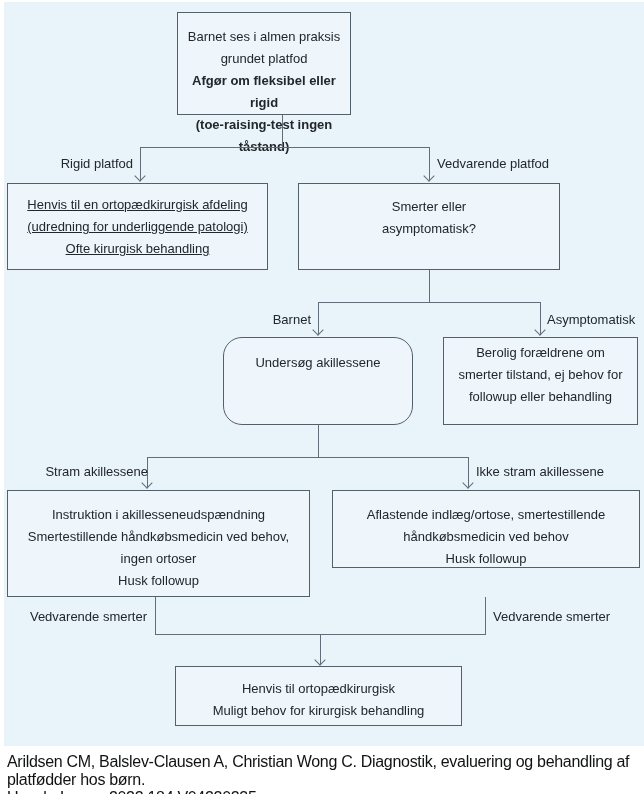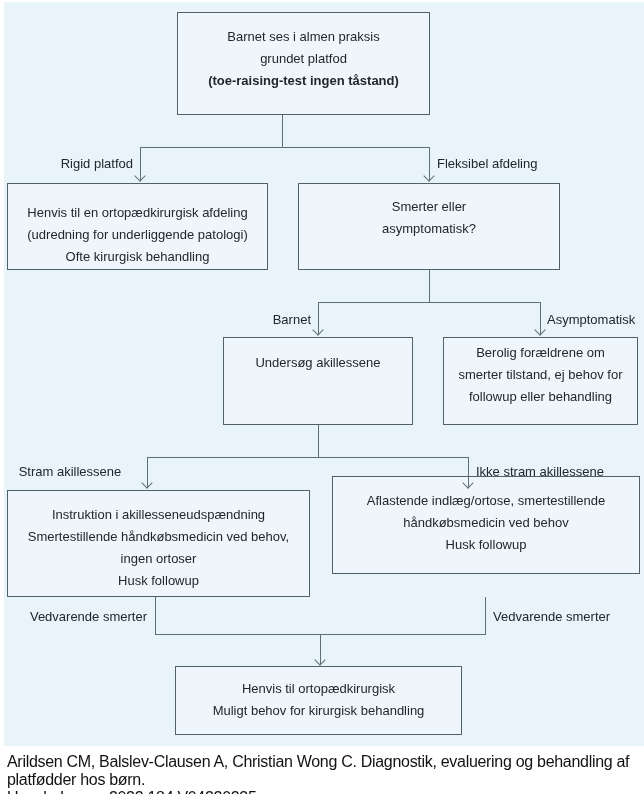--- a/index.html
+++ b/index.html
@@ -23,61 +23,62 @@
   .elabel.r{text-align:right;}
   .caption{position:absolute;left:7px;top:753px;width:632px;color:var(--caption_color);
            font-size:16px;line-height:18px;letter-spacing:-0.3px;}
 </style>
 </head>
 <body>
 
 <div class="page">
   <div class="panel"></div>
 
-  <div class="node" style="left:177px;top:12px;width:253px;height:103px;padding-top:13px;">
+  <div class="node" style="left:177px;top:12px;width:174px;height:103px;padding-top:13px;">
     <div>Barnet ses i almen praksis</div>
     <div>grundet platfod</div>
+    <div class="b">Afgør om fleksibel eller rigid</div>
     <div class="b">(toe-raising-test ingen tåstand)</div>
   </div>
 
-  <div class="node" style="left:7px;top:183px;width:261px;height:87px;padding-top:18px;">
+  <div class="node" style="left:7px;top:183px;width:261px;height:87px;padding-top:10px;text-decoration:underline;">
     <div>Henvis til en ortopædkirurgisk afdeling</div>
     <div>(udredning for underliggende patologi)</div>
     <div>Ofte kirurgisk behandling</div>
   </div>
 
   <div class="node" style="left:298px;top:183px;width:262px;height:87px;padding-top:12px;">
     <div>Smerter eller</div>
     <div>asymptomatisk?</div>
   </div>
 
-  <div class="node" style="left:223px;top:337px;width:190px;height:88px;padding-top:14px;">
+  <div class="node" style="left:223px;top:337px;width:190px;height:88px;padding-top:14px;border-radius:19px;">
     <div>Undersøg akillessene</div>
   </div>
 
   <div class="node" style="left:443px;top:337px;width:195px;height:88px;padding-top:4px;">
     <div>Berolig forældrene om</div>
     <div>smerter tilstand, ej behov for</div>
     <div>followup eller behandling</div>
   </div>
 
   <div class="node" style="left:7px;top:490px;width:303px;height:107px;padding-top:13px;">
     <div>Instruktion i akillesseneudspændning</div>
     <div>Smertestillende håndkøbsmedicin ved behov,</div>
     <div>ingen ortoser</div>
     <div>Husk followup</div>
   </div>
 
-  <div class="node" style="left:332px;top:476px;width:308px;height:98px;padding-top:13px;">
+  <div class="node" style="left:332px;top:490px;width:308px;height:78px;padding-top:13px;">
     <div>Aflastende indlæg/ortose, smertestillende</div>
     <div>håndkøbsmedicin ved behov</div>
     <div>Husk followup</div>
   </div>
 
-  <div class="node" style="left:175px;top:666px;width:287px;height:69px;padding-top:11px;">
+  <div class="node" style="left:175px;top:666px;width:287px;height:60px;padding-top:11px;">
     <div>Henvis til ortopædkirurgisk</div>
     <div>Muligt behov for kirurgisk behandling</div>
   </div>
 
   <div class="vline" style="left:282px;top:115px;height:32px;"></div>
   <div class="hline" style="left:140px;top:147px;width:290px;"></div>
   <div class="vline" style="left:140px;top:147px;height:33px;"></div>
   <div class="arrow" style="left:136px;top:172px;"></div>
   <div class="vline" style="left:429px;top:147px;height:33px;"></div>
   <div class="arrow" style="left:425px;top:172px;"></div>
@@ -96,24 +97,24 @@
   <div class="vline" style="left:468px;top:457px;height:31px;"></div>
   <div class="arrow" style="left:464px;top:479px;"></div>
 
   <div class="vline" style="left:155px;top:597px;height:38px;"></div>
   <div class="vline" style="left:485px;top:597px;height:38px;"></div>
   <div class="hline" style="left:155px;top:634px;width:331px;"></div>
   <div class="vline" style="left:320px;top:634px;height:30px;"></div>
   <div class="arrow" style="left:316px;top:656px;"></div>
 
   <div class="elabel r" style="left:0px;top:156px;width:133px;text-align:right;">Rigid platfod</div>
-  <div class="elabel" style="left:437px;top:156px;">Fleksibel afdeling</div>
+  <div class="elabel" style="left:437px;top:156px;">Vedvarende platfod</div>
   <div class="elabel r" style="left:180px;top:312px;width:131px;">Barnet</div>
   <div class="elabel" style="left:547px;top:312px;">Asymptomatisk</div>
-  <div class="elabel r" style="left:0px;top:464px;width:140px;text-align:center;">Stram akillessene</div>
+  <div class="elabel r" style="left:8px;top:464px;width:140px;">Stram akillessene</div>
   <div class="elabel" style="left:476px;top:464px;">Ikke stram akillessene</div>
   <div class="elabel r" style="left:0px;top:609px;width:147px;">Vedvarende smerter</div>
   <div class="elabel" style="left:493px;top:609px;">Vedvarende smerter</div>
 
   <div class="caption">
     <div>Arildsen CM, Balslev-Clausen A, Christian Wong C. Diagnostik, evaluering og behandling af platfødder hos børn.</div>
     <div>Ugeskr Læger 2022;184:V04220235</div>
   </div>
 </div>
 

